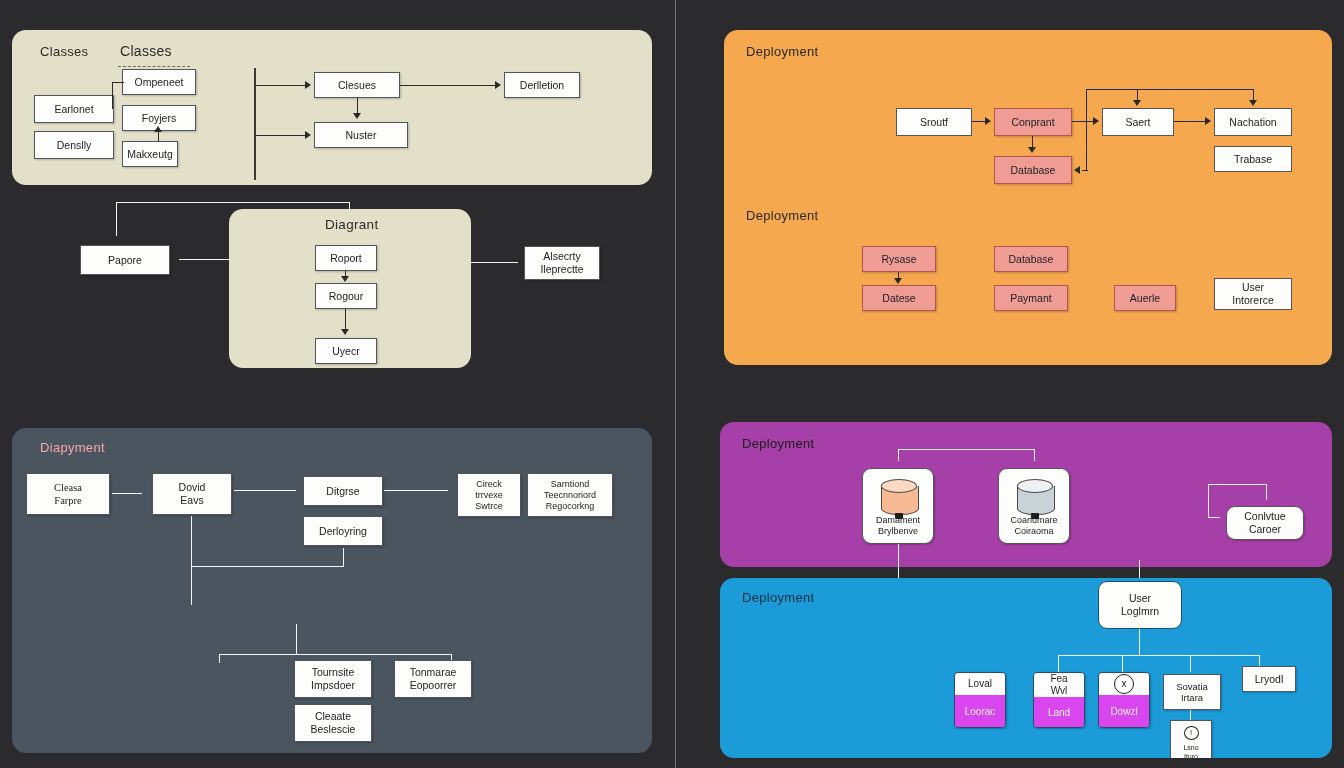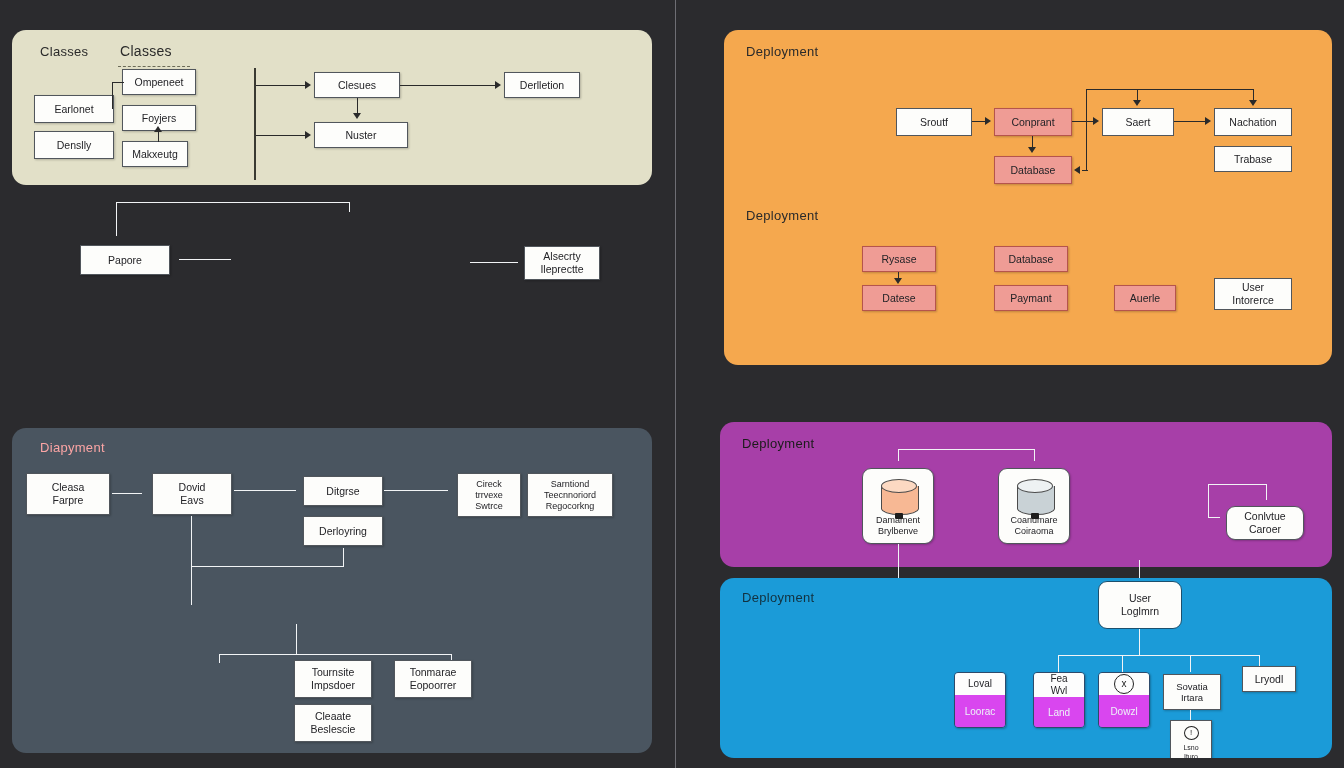--- a/index.html
+++ b/index.html
@@ -132,59 +132,69 @@
   <div class="panel" style="left:12px;top:30px;width:640px;height:155px;background:#e2e0c8;">
     <div class="panel-title" style="left:28px;top:14px;">Classes</div>
     <div class="panel-title" style="left:108px;top:13px;font-size:14px;">Classes</div>
     <div class="dashed-rule" style="left:106px;top:36px;width:72px;"></div>
     <div class="rule-v" style="left:242px;top:38px;height:112px;"></div>
 
     <div class="node" style="left:22px;top:65px;width:80px;height:28px;"><span>Earlonet</span></div>
     <div class="node" style="left:22px;top:101px;width:80px;height:28px;"><span>Denslly</span></div>
     <div class="node" style="left:110px;top:39px;width:74px;height:26px;"><span>Ompeneet</span></div>
     <div class="node" style="left:110px;top:75px;width:74px;height:26px;"><span>Foyjers</span></div>
-    <div class="node" style="left:110px;top:111px;width:66px;height:26px;"><span>Makxeutg</span></div>
+    <div class="node" style="left:110px;top:111px;width:56px;height:26px;"><span>Makxeutg</span></div>
 
     <div class="ln v" style="left:100px;top:52px;height:27px;"></div>
     <div class="ln h" style="left:100px;top:52px;width:12px;"></div>
     <div class="ln v" style="left:146px;top:102px;height:10px;"></div>
     <div class="arrow u" style="left:142px;top:96px;"></div>
 
     <div class="node" style="left:302px;top:42px;width:86px;height:26px;"><span>Clesues</span></div>
     <div class="node" style="left:302px;top:92px;width:94px;height:26px;"><span>Nuster</span></div>
     <div class="node" style="left:492px;top:42px;width:76px;height:26px;"><span>Derlletion</span></div>
 
     <div class="ln h" style="left:244px;top:55px;width:50px;"></div>
     <div class="arrow r" style="left:293px;top:51px;"></div>
     <div class="ln h" style="left:244px;top:105px;width:50px;"></div>
     <div class="arrow r" style="left:293px;top:101px;"></div>
     <div class="ln h" style="left:388px;top:55px;width:96px;"></div>
     <div class="arrow r" style="left:483px;top:51px;"></div>
     <div class="ln v" style="left:345px;top:68px;height:16px;"></div>
     <div class="arrow d" style="left:341px;top:83px;"></div>
   </div>
 
+  <div class="panel" style="left:229px;top:209px;width:242px;height:159px;background:#e2e0c8;">
+    <div class="panel-title" style="left:96px;top:8px;font-size:13.5px;">Diagrant</div>
+    <div class="node" style="left:86px;top:36px;width:62px;height:26px;"><span>Roport</span></div>
+    <div class="node" style="left:86px;top:74px;width:62px;height:26px;"><span>Rogour</span></div>
+    <div class="node" style="left:86px;top:129px;width:62px;height:26px;"><span>Uyecr</span></div>
+    <div class="ln v" style="left:116px;top:62px;height:6px;"></div>
+    <div class="arrow d" style="left:112px;top:67px;"></div>
+    <div class="ln v" style="left:116px;top:100px;height:21px;"></div>
+    <div class="arrow d" style="left:112px;top:120px;"></div>
+  </div>
 
   <div class="node" style="left:80px;top:245px;width:90px;height:30px;"><span>Papore</span></div>
   <div class="node" style="left:524px;top:246px;width:76px;height:34px;"><span>Alsecrty
 Ileprectte</span></div>
 
   <div class="ln h white" style="left:116px;top:202px;width:234px;"></div>
   <div class="ln v white" style="left:116px;top:202px;height:34px;"></div>
   <div class="arrow wd" style="left:112px;top:235px;"></div>
   <div class="ln v white" style="left:349px;top:202px;height:10px;"></div>
   <div class="ln h white" style="left:179px;top:259px;width:52px;"></div>
   <div class="arrow wl" style="left:172px;top:255px;"></div>
   <div class="ln h white" style="left:470px;top:262px;width:48px;"></div>
   <div class="arrow wr" style="left:516px;top:258px;"></div>
 
   <div class="panel" style="left:12px;top:428px;width:640px;height:325px;background:#4a5560;">
     <div class="panel-title light" style="left:28px;top:12px;color:#fca5a5;">Diapyment</div>
 
-    <div class="node" style="left:14px;top:45px;width:84px;height:42px;"><span>Cleasa
+    <div class="node" style="left:14px;top:45px;width:84px;height:42px;font-family:Liberation Serif, serif;"><span>Cleasa
 Farpre</span></div>
     <div class="node" style="left:140px;top:45px;width:80px;height:42px;"><span>Dovid
 Eavs</span></div>
     <div class="node" style="left:291px;top:48px;width:80px;height:30px;"><span>Ditgrse</span></div>
     <div class="node" style="left:291px;top:88px;width:80px;height:30px;"><span>Derloyring</span></div>
     <div class="node" style="left:445px;top:45px;width:64px;height:44px;font-size:9px;line-height:11px;"><span>Cireck
 trrvexe
 Swtrce</span></div>
     <div class="node" style="left:515px;top:45px;width:86px;height:44px;font-size:9px;line-height:11px;"><span>Sarntiond
 Teecnnoriord

